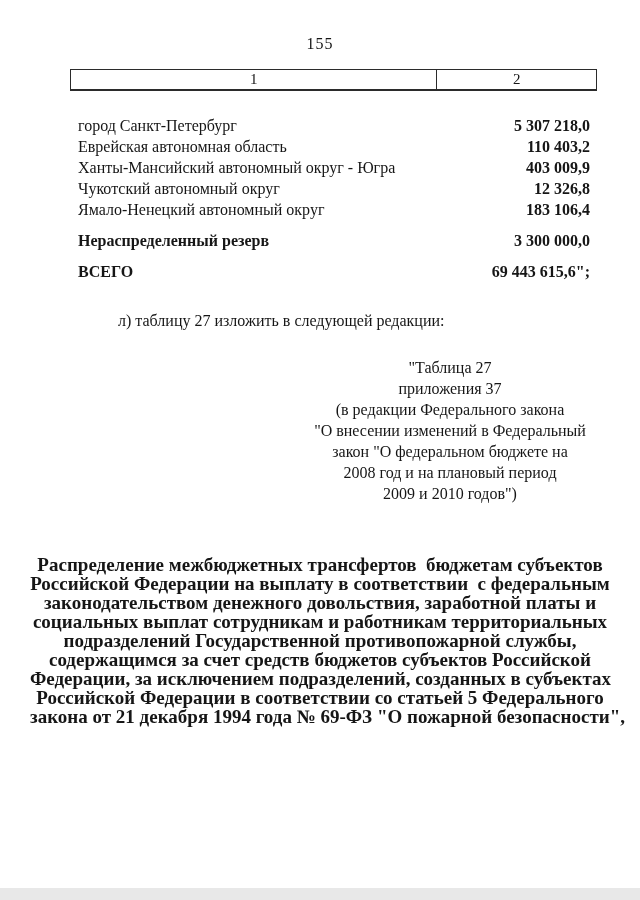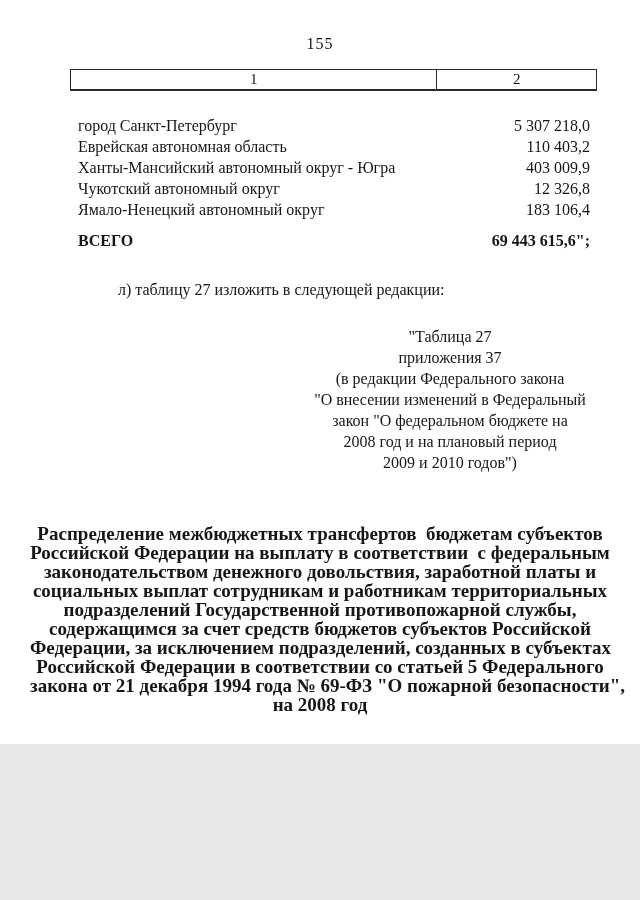--- a/index.html
+++ b/index.html
@@ -3,21 +3,21 @@
 <meta charset="utf-8">
 <style>
   html, body {
     margin: 0;
     padding: 0;
     background: #e8e8e8;
   }
   .page {
     position: relative;
     width: 640px;
-    height: 744px;
+    height: 888px;
     margin: 0 auto;
     background: #ffffff;
     color: #161616;
     font-family: "Liberation Serif", "DejaVu Serif", serif;
     overflow: hidden;
   }
   .page-number {
     padding-top: 33px;
     text-align: center;
     font-size: 16px;
@@ -53,21 +53,21 @@
   .table-rows {
     margin-top: 24px;
     line-height: 21px;
   }
   .t-row {
     display: flex;
     justify-content: space-between;
     padding: 0 7px 0 8px;
   }
   .t-row .region { white-space: pre; }
-  .t-row .amount { white-space: pre; text-align: center; }
+  .t-row .amount { white-space: pre; text-align: center; font-weight: bold; }
   .t-row.bold-row {
     font-weight: bold;
     margin-top: 10px;
   }
   .t-row.total-row {
     font-weight: bold;
     margin-top: 10px;
   }
   
   .amendment {
@@ -121,20 +121,24 @@
       </div>
       <div class="t-row">
         <span class="region">Чукотский автономный округ</span>
         <span class="amount">12 326,8</span>
       </div>
       <div class="t-row">
         <span class="region">Ямало-Ненецкий автономный округ</span>
         <span class="amount">183 106,4</span>
       </div>
 
+      <div class="t-row bold-row">
+        <span class="region">Нераспределенный резерв</span>
+        <span class="amount">3 300 000,0</span>
+      </div>
 
       <div class="t-row total-row">
         <span class="region">ВСЕГО</span>
         <span class="amount">69 443 615,6";</span>
       </div>
     </div>
   </div>
 
   <div class="amendment">л) таблицу 27 изложить в следующей редакции:</div>
 
@@ -151,16 +155,15 @@
   <div class="doc-title">
     <div class="line">Распределение межбюджетных трансфертов  бюджетам субъектов</div>
     <div class="line">Российской Федерации на выплату в соответствии  с федеральным</div>
     <div class="line">законодательством денежного довольствия, заработной платы и</div>
     <div class="line">социальных выплат сотрудникам и работникам территориальных</div>
     <div class="line">подразделений Государственной противопожарной службы,</div>
     <div class="line">содержащимся за счет средств бюджетов субъектов Российской</div>
     <div class="line">Федерации, за исключением подразделений, созданных в субъектах</div>
     <div class="line">Российской Федерации в соответствии со статьей 5 Федерального</div>
     <div class="line">закона от 21 декабря 1994 года № 69-ФЗ "О пожарной безопасности",</div>
-    <div class="line">на 2008 год</div>
   </div>
 
 </div>
 
 </body></html>

